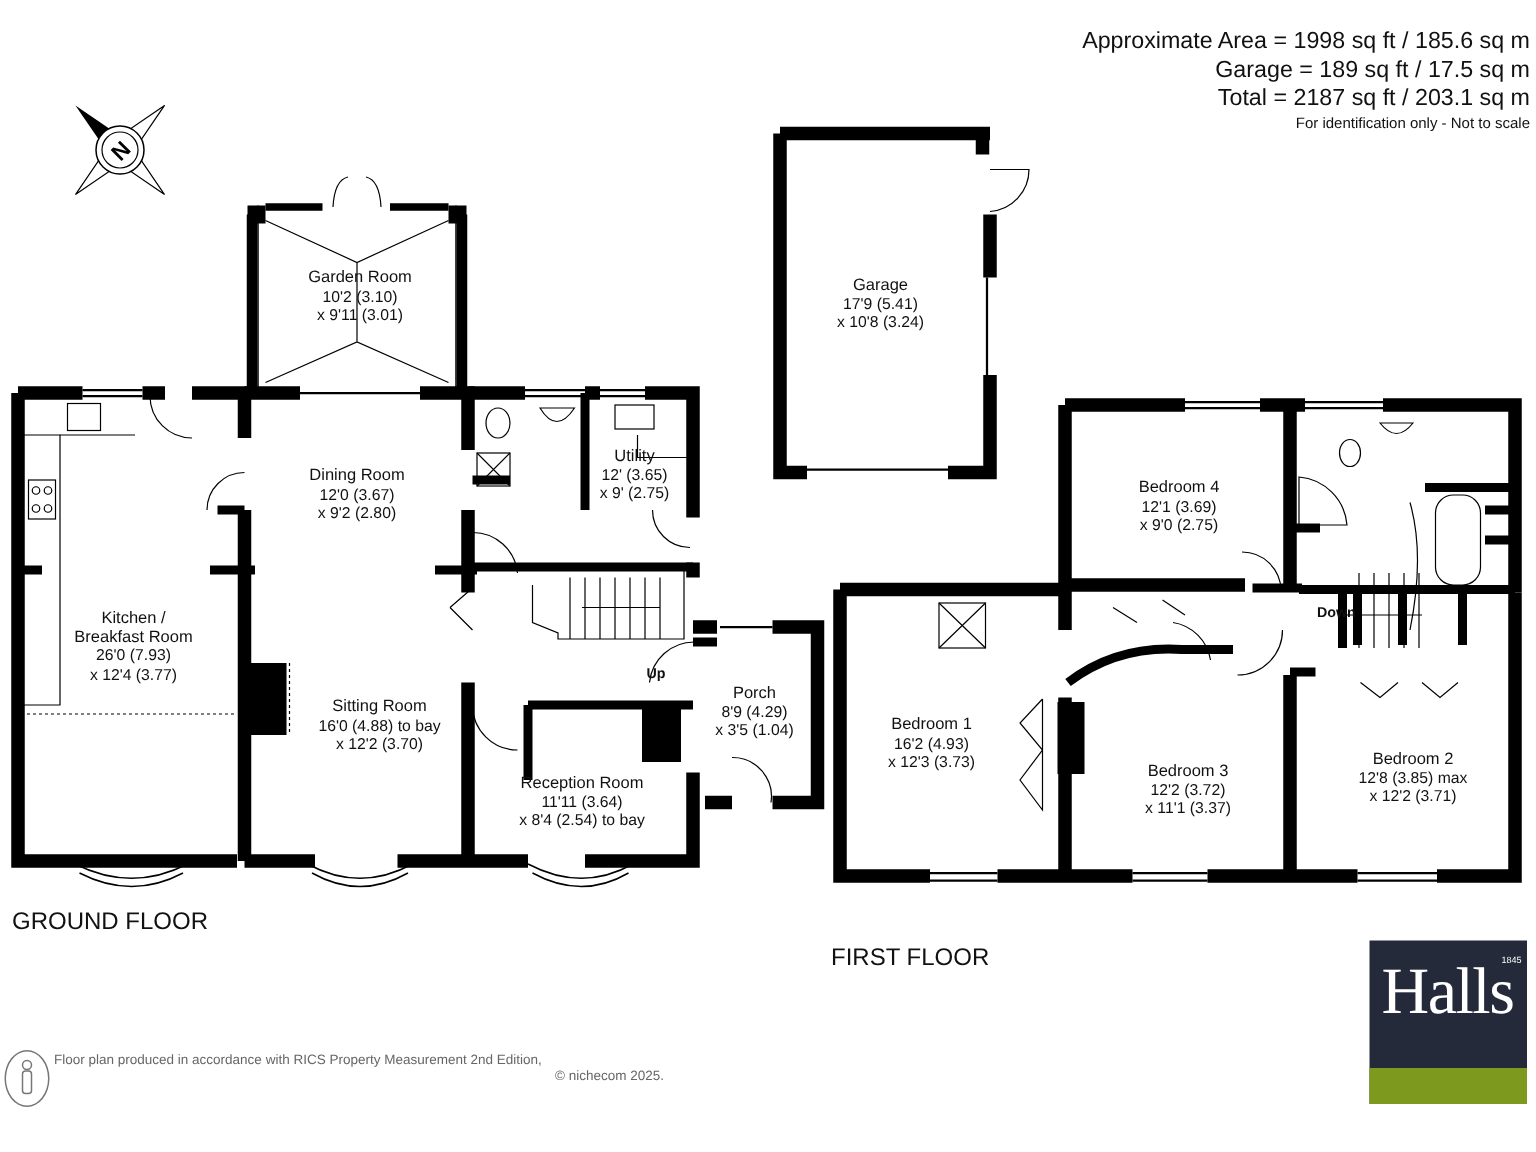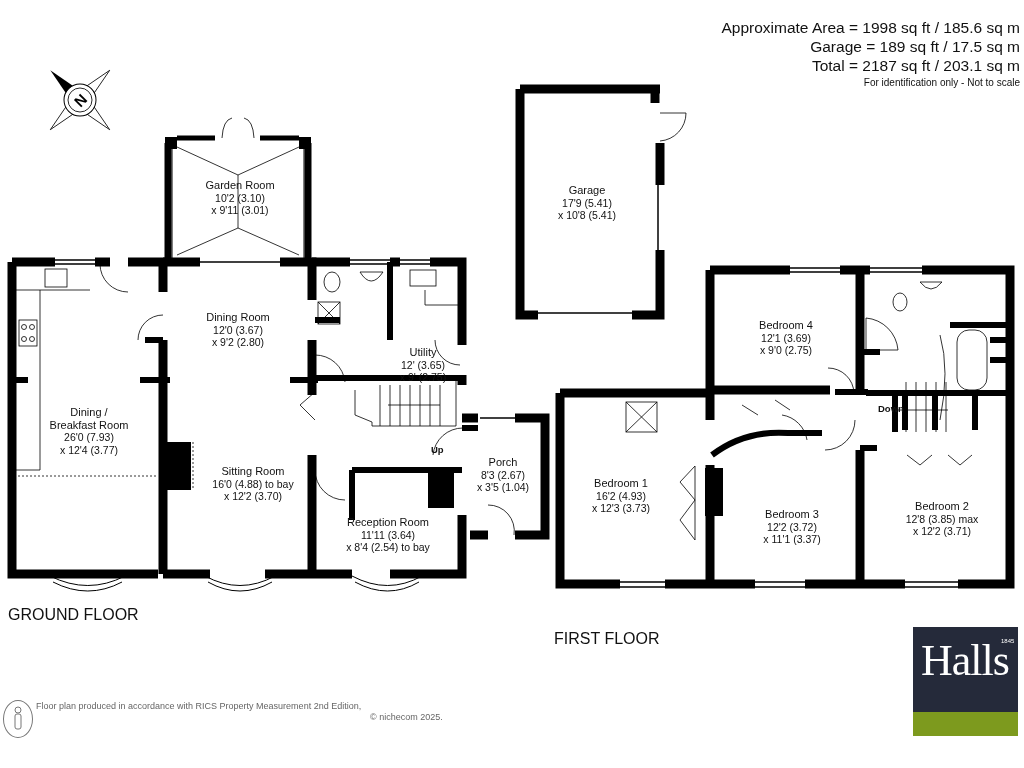--- a/index.html
+++ b/index.html
@@ -213,57 +213,57 @@
 <div class="area-line" style="top:38px;">Garage = 189 sq ft / 17.5 sq m</div>
 <div class="area-line" style="top:57px;">Total = 2187 sq ft / 203.1 sq m</div>
 <div class="note">For identification only - Not to scale</div>
 
 <div class="room" style="left:240px;top:179px;">
   <div class="rname">Garden Room</div>
   <div>10'2 (3.10)</div>
   <div>x 9'11 (3.01)</div>
 </div>
 <div class="room" style="left:89px;top:406px;">
-  <div class="rname">Dining /</div>
+  <div class="rname">Kitchen /</div>
   <div class="rname">Breakfast Room</div>
   <div>26'0 (7.93)</div>
   <div>x 12'4 (3.77)</div>
 </div>
 <div class="room" style="left:238px;top:311px;">
   <div class="rname">Dining Room</div>
   <div>12'0 (3.67)</div>
   <div>x 9'2 (2.80)</div>
 </div>
 <div class="room" style="left:253px;top:465px;">
   <div class="rname">Sitting Room</div>
   <div>16'0 (4.88) to bay</div>
   <div>x 12'2 (3.70)</div>
 </div>
-<div class="room" style="left:423px;top:298px;margin-top:48px;">
+<div class="room" style="left:423px;top:298px;">
   <div class="rname">Utility</div>
   <div>12' (3.65)</div>
   <div>x 9' (2.75)</div>
 </div>
 <div class="room" style="left:388px;top:516px;">
   <div class="rname">Reception Room</div>
   <div>11'11 (3.64)</div>
   <div>x 8'4 (2.54) to bay</div>
 </div>
 <div class="room" style="left:503px;top:456px;">
   <div class="rname">Porch</div>
-  <div>8'3 (2.67)</div>
+  <div>8'9 (4.29)</div>
   <div>x 3'5 (1.04)</div>
 </div>
 <div class="small-label" style="left:431px;top:444px;">Up</div>
 <div class="floor-label" style="left:8px;top:606px;">GROUND FLOOR</div>
 
 <div class="room" style="left:587px;top:184px;">
   <div class="rname">Garage</div>
   <div>17'9 (5.41)</div>
-  <div>x 10'8 (5.41)</div>
+  <div>x 10'8 (3.24)</div>
 </div>
 
 <div class="room" style="left:786px;top:319px;">
   <div class="rname">Bedroom 4</div>
   <div>12'1 (3.69)</div>
   <div>x 9'0 (2.75)</div>
 </div>
 <div class="room" style="left:621px;top:477px;">
   <div class="rname">Bedroom 1</div>
   <div>16'2 (4.93)</div>

